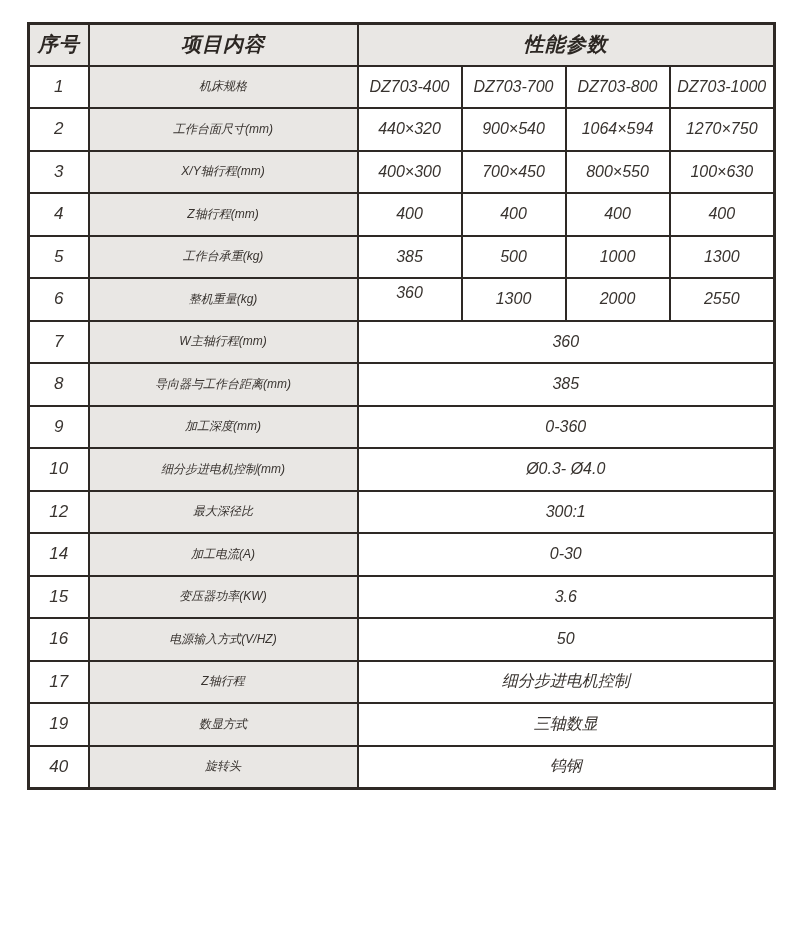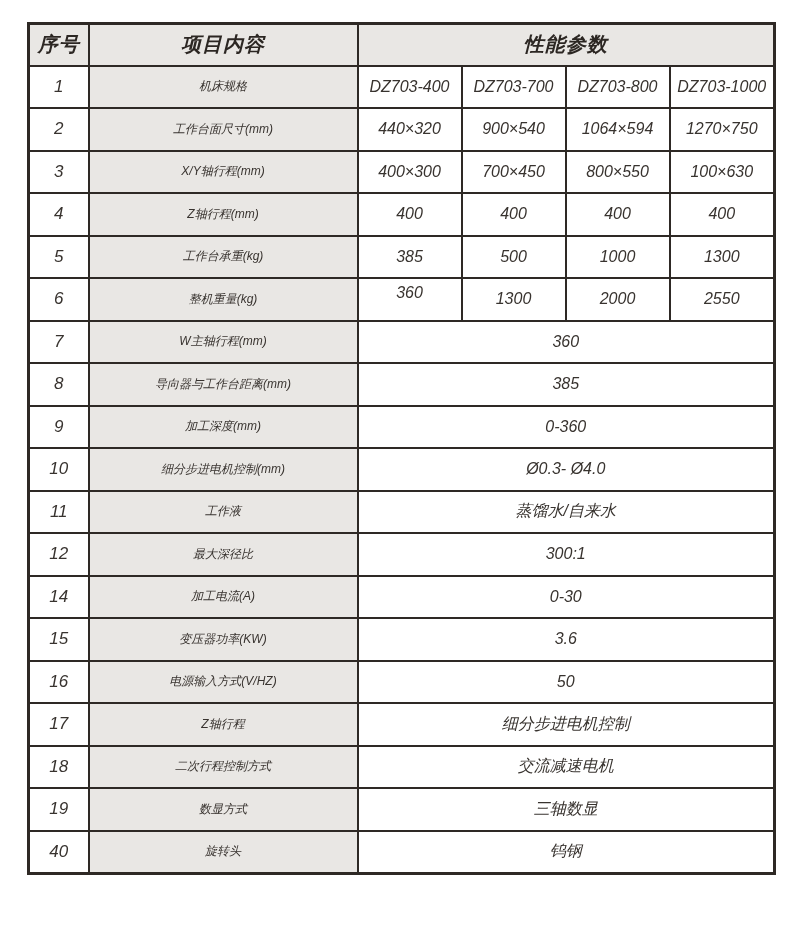--- a/index.html
+++ b/index.html
@@ -147,25 +147,20 @@
           <td class="idx">9</td>
           <td class="item">加工深度(mm)</td>
           <td class="val" colspan="4">0-360</td>
         </tr>
         <tr>
           <td class="idx">10</td>
           <td class="item">细分步进电机控制(mm)</td>
           <td class="val" colspan="4">Ø0.3- Ø4.0</td>
         </tr>
         <tr>
-          <td class="idx">11</td>
-          <td class="item">工作液</td>
-          <td class="val" colspan="4">蒸馏水/自来水</td>
-        </tr>
-        <tr>
           <td class="idx">12</td>
           <td class="item">最大深径比</td>
           <td class="val" colspan="4">300:1</td>
         </tr>
         <tr>
           <td class="idx">14</td>
           <td class="item">加工电流(A)</td>
           <td class="val" colspan="4">0-30</td>
         </tr>
         <tr>
@@ -177,25 +172,20 @@
           <td class="idx">16</td>
           <td class="item">电源输入方式(V/HZ)</td>
           <td class="val" colspan="4">50</td>
         </tr>
         <tr>
           <td class="idx">17</td>
           <td class="item">Z轴行程</td>
           <td class="val" colspan="4">细分步进电机控制</td>
         </tr>
         <tr>
-          <td class="idx">18</td>
-          <td class="item">二次行程控制方式</td>
-          <td class="val" colspan="4">交流减速电机</td>
-        </tr>
-        <tr>
           <td class="idx">19</td>
           <td class="item">数显方式</td>
           <td class="val" colspan="4">三轴数显</td>
         </tr>
         <tr>
           <td class="idx">40</td>
           <td class="item">旋转头</td>
           <td class="val" colspan="4">钨钢</td>
         </tr>
       </tbody>

